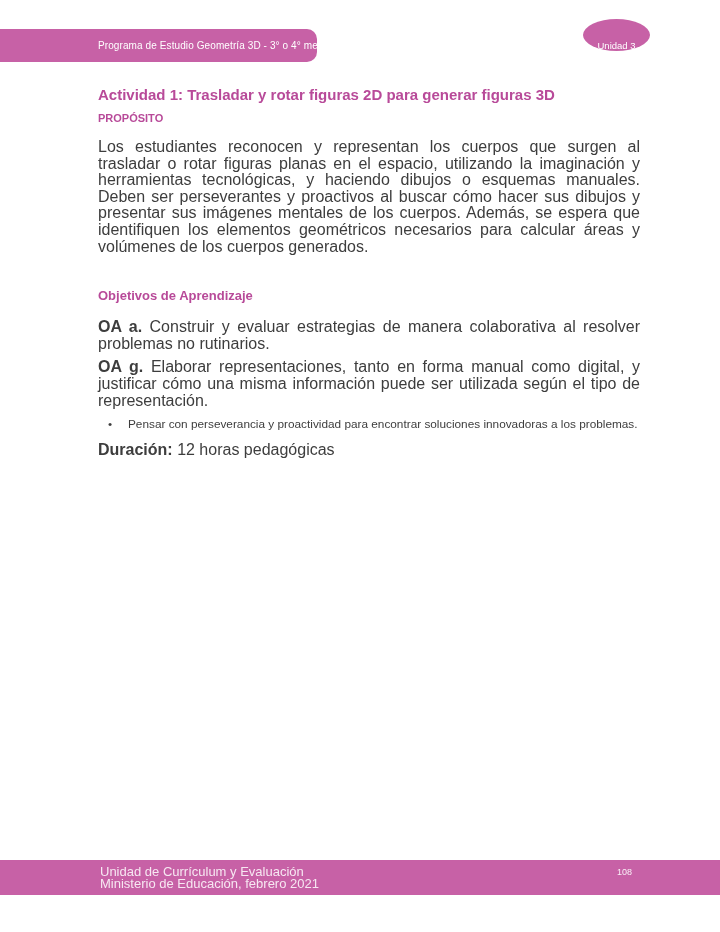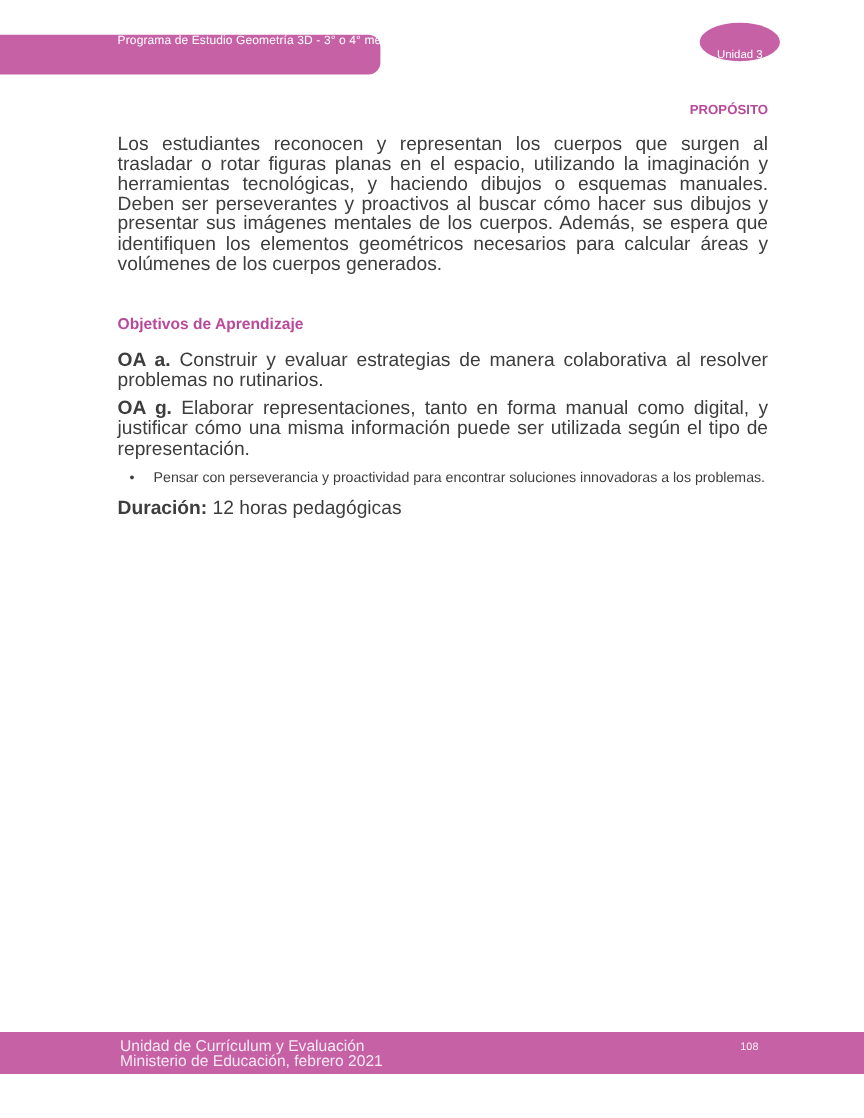--- a/index.html
+++ b/index.html
@@ -17,21 +17,21 @@
     background: #ffffff;
     overflow: hidden;
   }
   
   .program-pill {
     position: absolute; left: 0; top: 29;
     top: 29px;
     width: 317px; height: 33px;
     background: var(--band);
     border-radius: 0 10px 10px 0;
-    display: flex; align-items: flex-start;
+    display: flex; align-items: center;
     box-sizing: border-box;
     padding: 0 24px 0 98px;
   }
   .program-pill span {
     color: #ffffff; font-size: 10px; letter-spacing: 0.1px;
     white-space: nowrap;
   }
   .unit-badge {
     position: absolute; left: 583px; top: 19px;
     width: 67px; height: 32px;
@@ -44,21 +44,21 @@
   .content {
     position: absolute; left: 98px; top: 86px; width: 542px;
     color: var(--text);
   }
   .activity-title {
     font-size: 15px; font-weight: bold; color: var(--accent);
     line-height: 18px; margin: 0 0 8px 0;
   }
   .h-sub {
     font-size: 11px; font-weight: bold; color: var(--accent);
-    line-height: 13px; margin: 0 0 14px 0; text-align: right;
+    line-height: 13px; margin: 0 0 14px 0;
   }
   .h-sub2 {
     font-size: 13px; font-weight: bold; color: var(--accent);
     line-height: 14px; margin: 34px 0 16px 0;
   }
   .body-p {
     font-size: 16px; line-height: 16.6px;
     text-align: justify; margin: 0 0 7px 0;
   }
   .body-p b { font-weight: bold; }
@@ -96,20 +96,21 @@
   <div class="program-pill">
     <span>Programa de Estudio Geometría 3D - 3° o 4° medio</span>
   </div>
 
   <div class="unit-badge">
     <span>Unidad 3</span>
   </div>
 
   <div class="content">
 
+    <h1 class="activity-title">Actividad 1: Trasladar y rotar figuras 2D para generar figuras 3D</h1>
 
     <h2 class="h-sub">PROPÓSITO</h2>
 
     <p class="body-p proposito-body">Los estudiantes reconocen y representan los cuerpos que surgen al trasladar o rotar figuras planas en el espacio, utilizando la imaginación y herramientas tecnológicas, y haciendo dibujos o esquemas manuales. Deben ser perseverantes y proactivos al buscar cómo hacer sus dibujos y presentar sus imágenes mentales de los cuerpos. Además, se espera que identifiquen los elementos geométricos necesarios para calcular áreas y volúmenes de los cuerpos generados.</p>
 
     <h2 class="h-sub2">Objetivos de Aprendizaje</h2>
 
 
     <p class="body-p"><b>OA a.</b> <span>Construir y evaluar estrategias de manera colaborativa al resolver problemas no rutinarios.</span></p>
 

